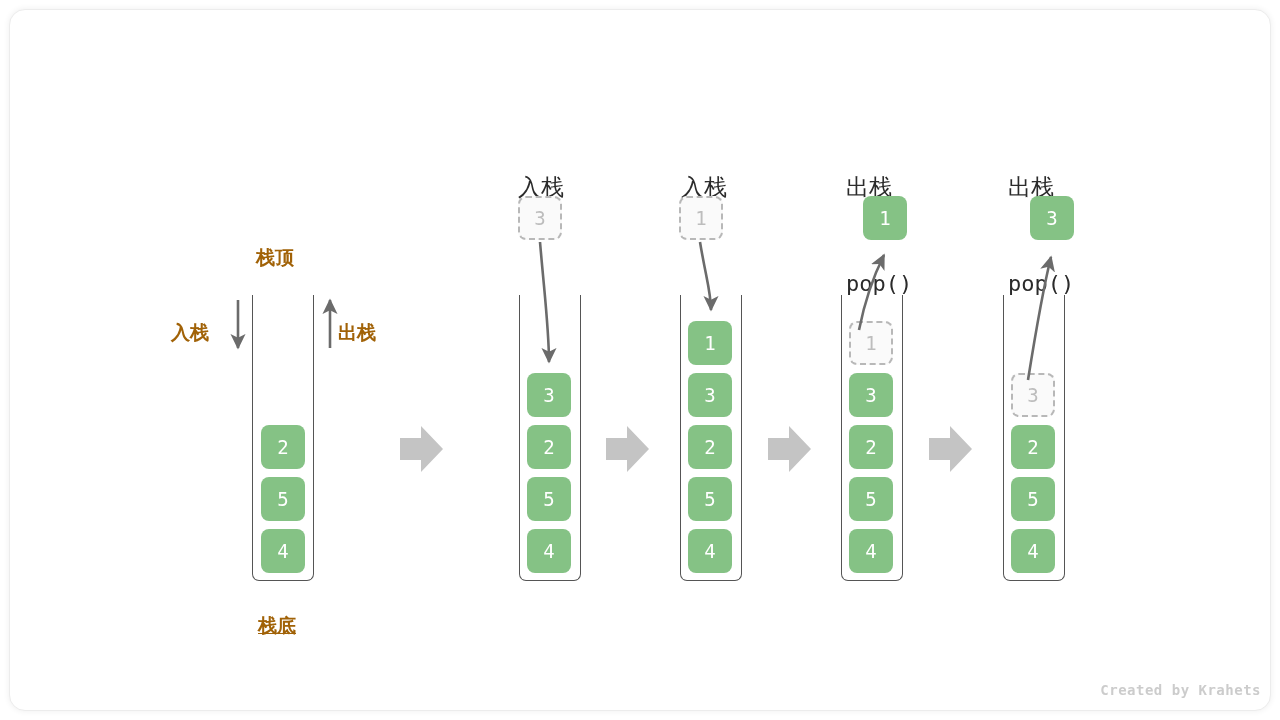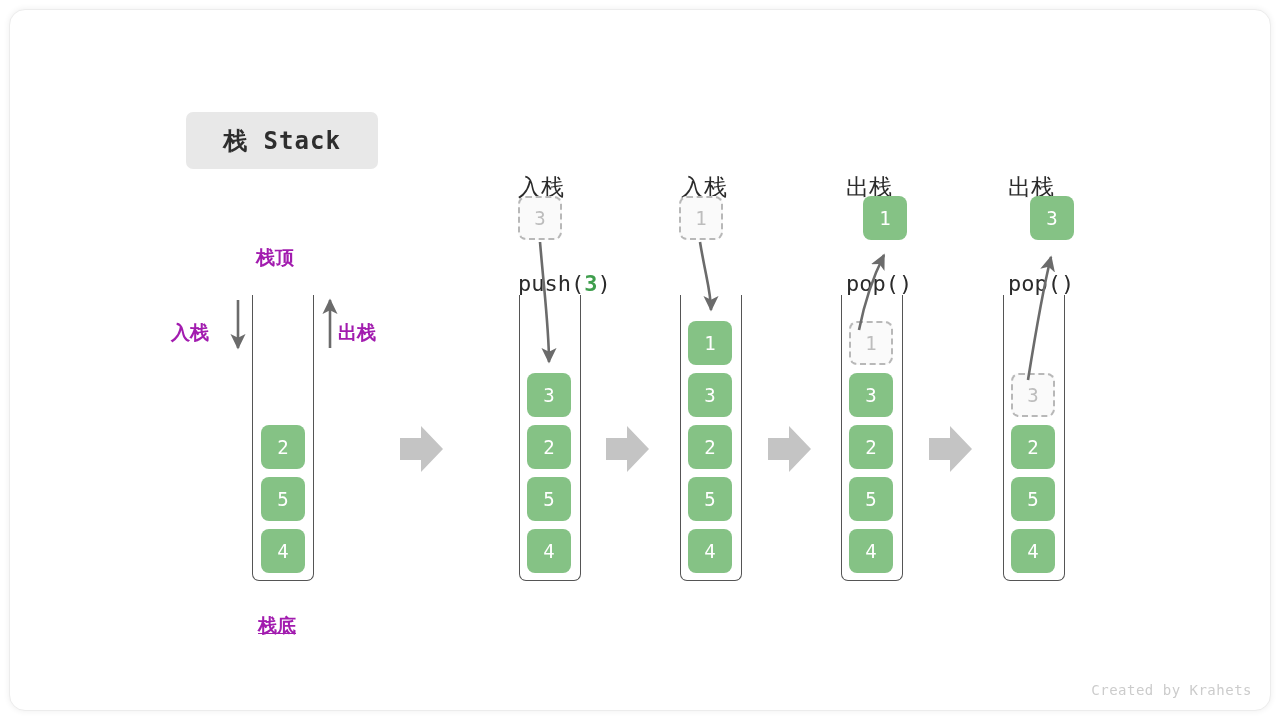--- a/index.html
+++ b/index.html
@@ -97,54 +97,53 @@
     background: #fafafa;
     color: #bdbdbd;
     border: 2px dashed #b8b8b8;
   }
 
   
   .label {
     position: absolute;
     font-size: 19px;
     font-weight: bold;
-    color: #a21caf;
+    color: #a16207;
     font-family: "DejaVu Sans", "Liberation Sans", sans-serif;
     white-space: nowrap;
   }
 
   
   .watermark {
     position: absolute;
-    right: 28px;
+    right: 19px;
     bottom: 22px;
     font-size: 14px;
     color: #cccccc;
     letter-spacing: 0.5px;
     font-family: "DejaVu Sans Mono", "Liberation Mono", monospace;
+    font-weight: bold;
   }
 
   svg.overlay {
     position: absolute;
     left: 0; top: 0;
     width: 1280px; height: 720px;
     pointer-events: none;
   }
 </style>
 </head>
 <body>
 
 <div id="canvas">
   <div class="card"></div>
 
-  <div class="title-chip">栈 Stack</div>
 
   <div class="col-head" style="left:518px; top:107px;">
     <span class="l1">入栈</span>
-    <span class="l2"><span>push(</span><span class="arg">3</span><span>)</span></span>
   </div>
 
   <div class="col-head" style="left:681px; top:107px;">
     <span class="l1">入栈</span>
   </div>
 
   <div class="col-head" style="left:846px; top:107px;">
     <span class="l1">出栈</span>
     <span class="l2"><span>pop(</span><span class="arg"></span><span>)</span></span>
   </div>

